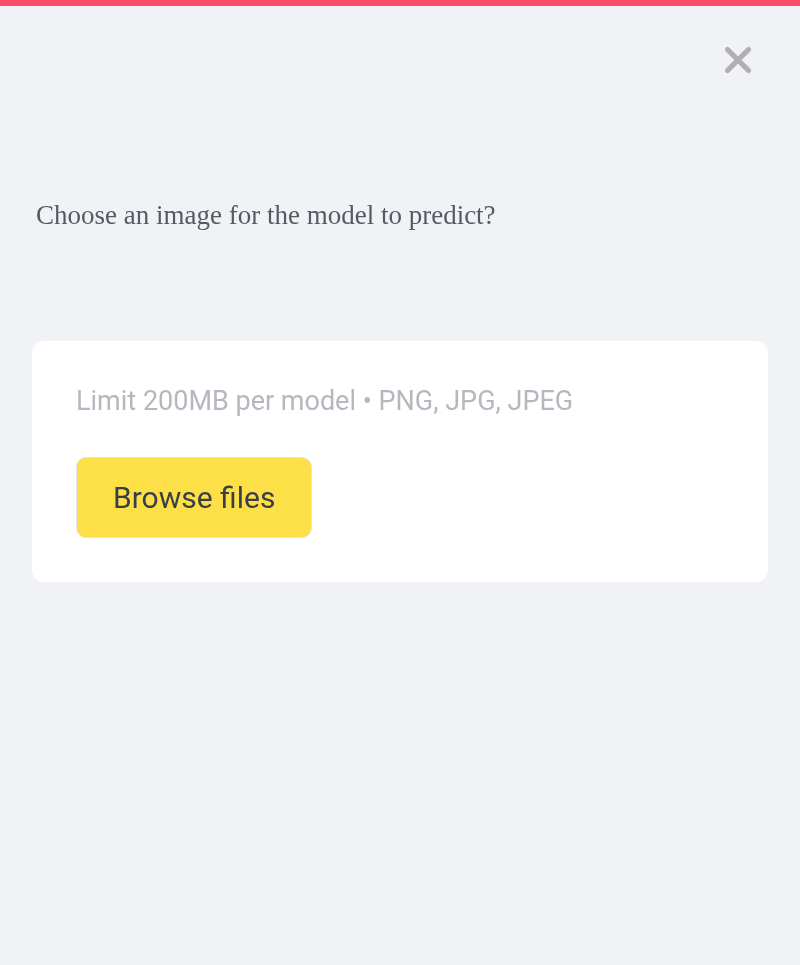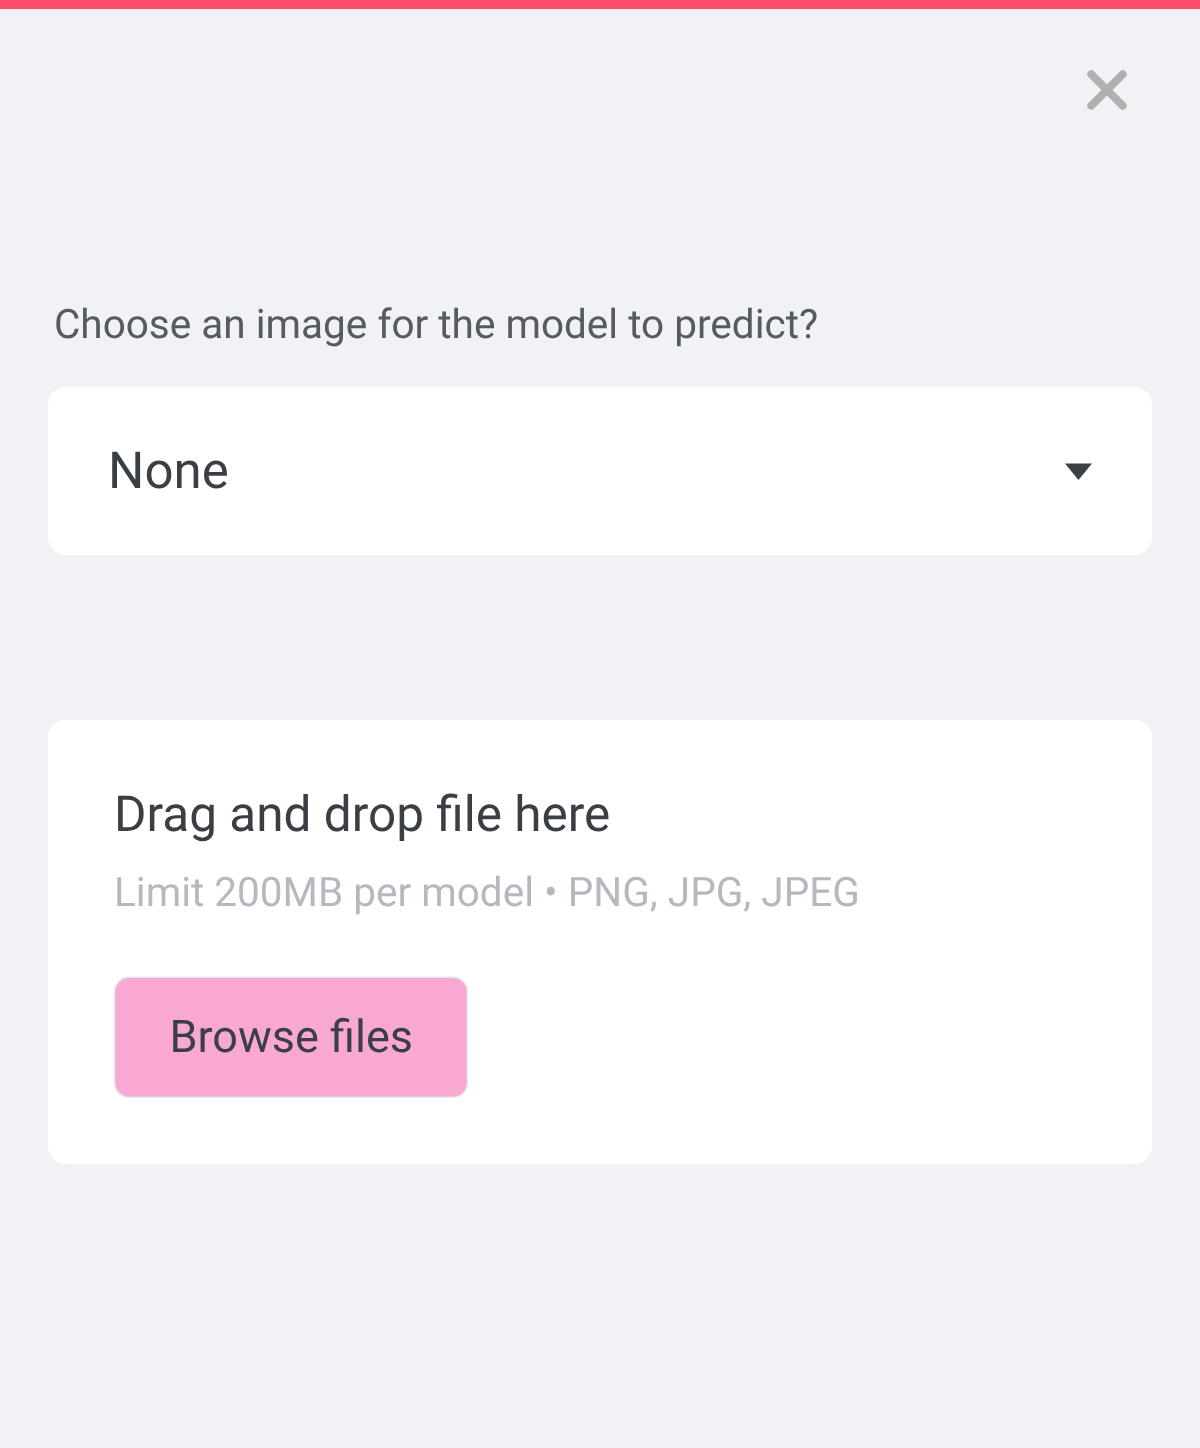--- a/index.html
+++ b/index.html
@@ -38,22 +38,23 @@
     .close-btn svg {
       width: 36px;
       height: 36px;
     }
     .content {
       padding: 200px 32px 0 32px;
     }
     .label {
       font-size: 27px;
       color: #555a63;
-      margin-bottom: 26px;
+      margin-bottom: 12px;
       margin-left: 4px;
+      font-family: Liberation Serif, serif;
     }
     .select-box {
       background: #ffffff;
       border-radius: 12px;
       padding: 36px 40px;
       display: flex;
       align-items: center;
       justify-content: space-between;
       cursor: pointer;
     }
@@ -81,21 +82,21 @@
     }
     .uploader-hint {
       font-size: 27px;
       color: #b5b8bf;
       margin-bottom: 40px;
     }
     .browse-btn {
       display: inline-block;
       font-size: 30px;
       color: #3a3f45;
-      background: #f9a8d4;
+      background: #fde047;
       border: 1px solid #e3e4e8;
       border-radius: 10px;
       padding: 22px 36px;
       cursor: pointer;
       user-select: none;
     }
   </style>
 </head>
 <body>
 
@@ -107,30 +108,21 @@
       <line x1="5" y1="5" x2="19" y2="19"></line>
       <line x1="19" y1="5" x2="5" y2="19"></line>
     </svg>
   </span>
 </div>
 
 <div class="content">
 
   <div class="label">Choose an image for the model to predict?</div>
 
-  <div class="select-box">
-    <span class="select-value">None</span>
-    <span class="caret">
-      <svg viewBox="0 0 18 12">
-        <polygon points="0,1 18,1 9,12" fill="currentColor"></polygon>
-      </svg>
-    </span>
-  </div>
 
   <div class="uploader">
-    <div class="uploader-title">Drag and drop file here</div>
     <div class="uploader-hint">Limit 200MB per model • PNG, JPG, JPEG</div>
     <div class="browse-btn">
       <span>Browse files</span>
     </div>
   </div>
 
 </div>
 
 </body></html>

